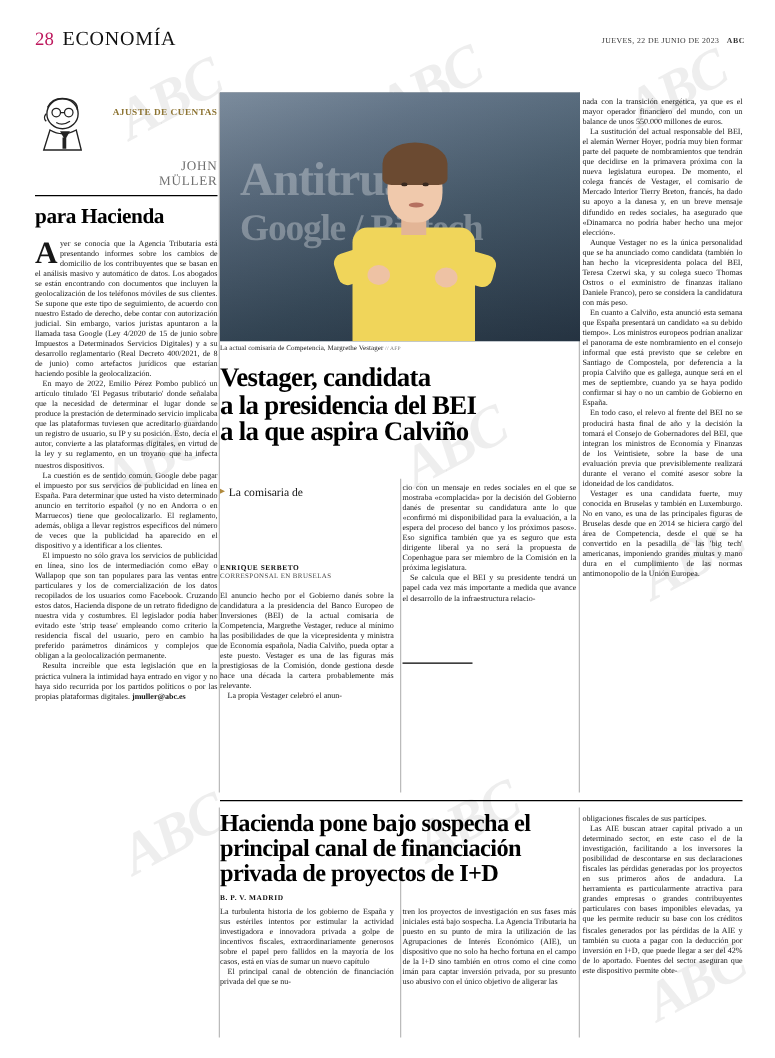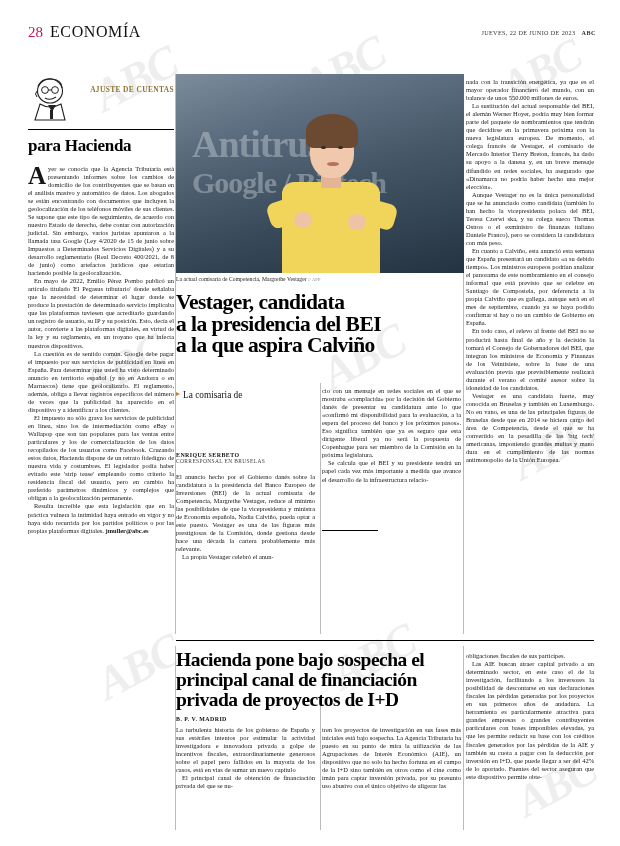--- a/index.html
+++ b/index.html
@@ -203,20 +203,24 @@
         <line x1="20.4" y1="16" x2="23.6" y2="16" stroke="#222" stroke-width="1"></line>
         <path d="M17 24 Q22 27 28 23" fill="none" stroke="#222" stroke-width="1.1"></path>
         <path d="M12 30 Q22 36 33 30 L37 46 L7 46 Z" fill="#fff" stroke="#222" stroke-width="1.1"></path>
         <path d="M20 31 L24 38 L28 31" fill="#222"></path>
         <rect x="22" y="36" width="3" height="9" fill="#222"></rect>
         <path d="M9 23 Q6 20 9 17" fill="none" stroke="#222" stroke-width="1"></path>
       </svg>
       <div class="op-kicker" style="position:absolute;right:0;top:11px;">AJUSTE DE CUENTAS</div>
     </div>
 
+    <div class="op-author" style="margin-top:4px;">
+      <div>JOHN</div>
+      <div>MÜLLER</div>
+    </div>
 
     <div class="rule" style="position:relative;left:0;top:5px;width:146px;height:1px;background:#000;"></div>
 
     <div class="op-head" style="margin-top:12px;">
       <div>para Hacienda</div>
     </div>
 
     <div class="body-text" style="margin-top:9px;width:146px;">
       <p class="first"><span class="dropcap">A</span><span>yer se conocía que la Agencia Tributaria está presentando informes sobre los cambios de domicilio de los contribuyentes que se basan en el análisis masivo y automático de datos. Los abogados se están encontrando con documentos que incluyen la geolocalización de los teléfonos móviles de sus clientes. Se supone que este tipo de seguimiento, de acuerdo con nuestro Estado de derecho, debe contar con autorización judicial. Sin embargo, varios juristas apuntaron a la llamada tasa Google (Ley 4/2020 de 15 de junio sobre Impuestos a Determinados Servicios Digitales) y a su desarrollo reglamentario (Real Decreto 400/2021, de 8 de junio) como artefactos jurídicos que estarían haciendo posible la geolocalización.</span></p>
       <p>En mayo de 2022, Emilio Pérez Pombo publicó un artículo titulado 'El Pegasus tributario' donde señalaba que la necesidad de determinar el lugar donde se produce la prestación de determinado servicio implicaba que las plataformas tuviesen que acreditarlo guardando un registro de usuario, su IP y su posición. Esto, decía el autor, convierte a las plataformas digitales, en virtud de la ley y su reglamento, en un troyano que ha infecta nuestros dispositivos.</p>

